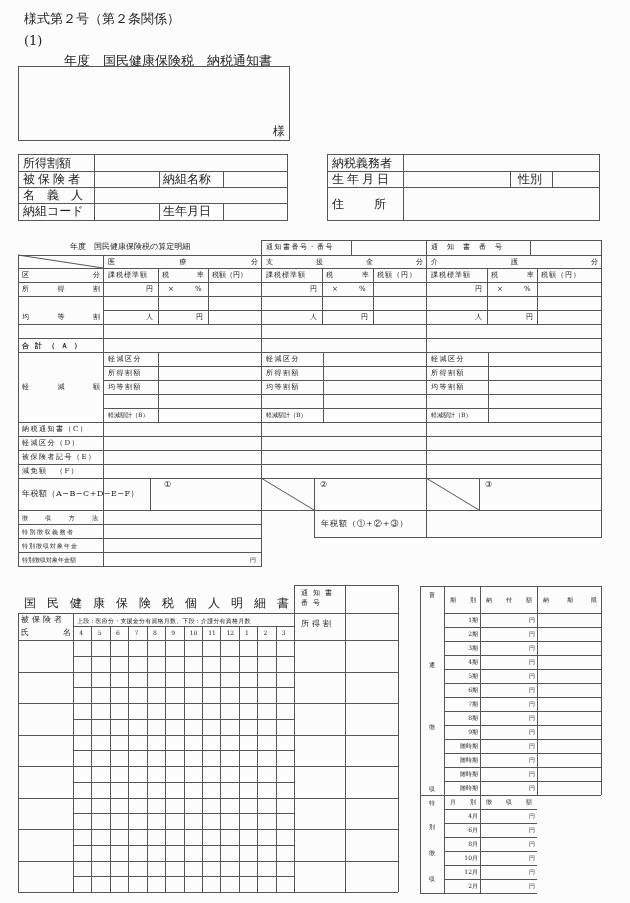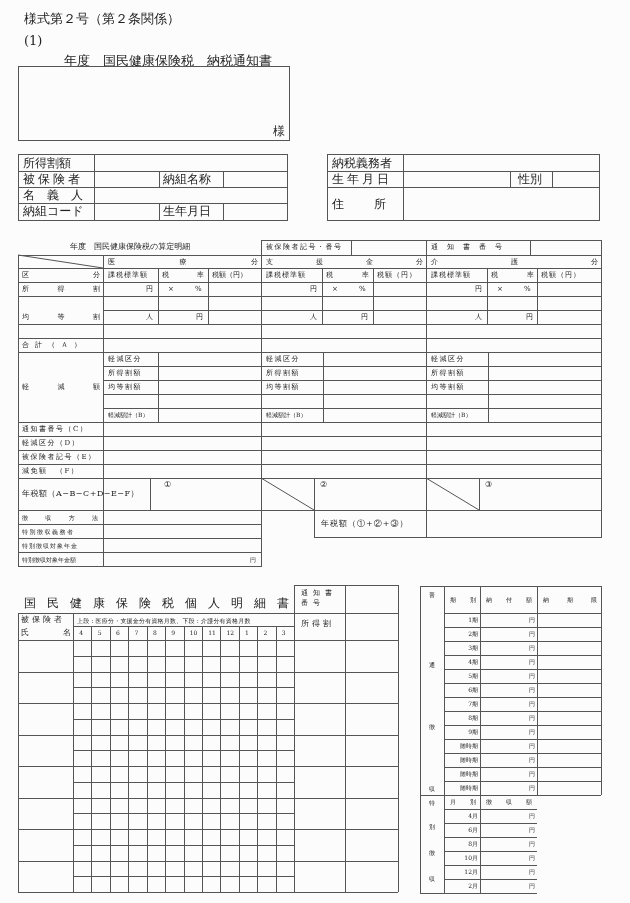--- a/index.html
+++ b/index.html
@@ -130,21 +130,21 @@
   <svg class="diag" style="left:0;top:15px;" width="85" height="13">
       <line x1="0" y1="0" x2="85" y2="13" stroke="#555" stroke-width="1"></line>
     </svg>
   <svg class="diag" style="left:243px;top:238px;" width="53" height="32">
       <line x1="0" y1="0" x2="53" y2="32" stroke="#555" stroke-width="1"></line>
     </svg>
   <svg class="diag" style="left:408px;top:238px;" width="53" height="32">
       <line x1="0" y1="0" x2="53" y2="32" stroke="#555" stroke-width="1"></line>
     </svg>
 
-  <div class="t s7 sp2" style="left:248px;top:4px;">被保険者記号・番号</div>
+  <div class="t s7 sp2" style="left:248px;top:4px;">通知書番号・番号</div>
   <div class="abs" style="left:334px;top:1px;width:73px;height:14px;"></div>
   <div class="t s7" style="left:413px;top:4px;letter-spacing:9px;">通知書番号</div>
   <div class="abs" style="left:513px;top:1px;width:70px;height:14px;"></div>
 
   <div class="just s7" style="left:90px;top:19px;width:150px;">
       <span>医</span>
       <span>療</span>
       <span>分</span>
     </div>
   <div class="just s7" style="left:248px;top:19px;width:157px;">
@@ -205,41 +205,41 @@
       <span>等</span>
       <span>割</span>
     </div>
   <div class="t s7" style="left:128px;top:74px;">人</div>
   <div class="t s7" style="left:178px;top:74px;">円</div>
   <div class="t s7" style="left:292px;top:74px;">人</div>
   <div class="t s7" style="left:343px;top:74px;">円</div>
   <div class="t s7" style="left:457px;top:74px;">人</div>
   <div class="t s7" style="left:508px;top:74px;">円</div>
 
-  <div class="t s7" style="left:4px;top:102px;letter-spacing:6px;">合計（Ａ）</div>
+  <div class="t s7" style="left:4px;top:102px;letter-spacing:6px;font-weight:bold;">合計（Ａ）</div>
 
   <div class="just s7" style="left:4px;top:144px;width:78px;">
       <span>軽</span>
       <span>減</span>
       <span>額</span>
     </div>
   <div class="t s7 sp2" style="left:90px;top:116px;">軽減区分</div>
   <div class="t s7 sp2" style="left:90px;top:130px;">所得割額</div>
   <div class="t s7 sp2" style="left:90px;top:144px;">均等割額</div>
   <div class="t s6" style="left:90px;top:172px;">軽減額計（B）</div>
   <div class="t s7 sp2" style="left:248px;top:116px;">軽減区分</div>
   <div class="t s7 sp2" style="left:248px;top:130px;">所得割額</div>
   <div class="t s7 sp2" style="left:248px;top:144px;">均等割額</div>
   <div class="t s6" style="left:248px;top:172px;">軽減額計（B）</div>
   <div class="t s7 sp2" style="left:413px;top:116px;">軽減区分</div>
   <div class="t s7 sp2" style="left:413px;top:130px;">所得割額</div>
   <div class="t s7 sp2" style="left:413px;top:144px;">均等割額</div>
   <div class="t s6" style="left:413px;top:172px;">軽減額計（B）</div>
 
-  <div class="t s7 sp2" style="left:4px;top:186px;">通知書番号（C）</div>
+  <div class="t s7 sp2" style="left:4px;top:186px;">納税通知書（C）</div>
   <div class="t s7 sp2" style="left:4px;top:200px;">軽減区分（D）</div>
   <div class="t s7 sp2" style="left:4px;top:214px;">被保険者記号（E）</div>
   <div class="t s7 sp2" style="left:4px;top:228px;">減免額　（F）</div>
 
   <div class="t s8" style="left:4px;top:250px;letter-spacing:0.5px;">年税額（A−B−C+D−E−F）</div>
   <div class="t s8" style="left:146px;top:241px;">①</div>
   <div class="t s8" style="left:302px;top:241px;">②</div>
   <div class="t s8" style="left:467px;top:241px;">③</div>
 
   <div class="just s6" style="left:4px;top:275px;width:76px;">

